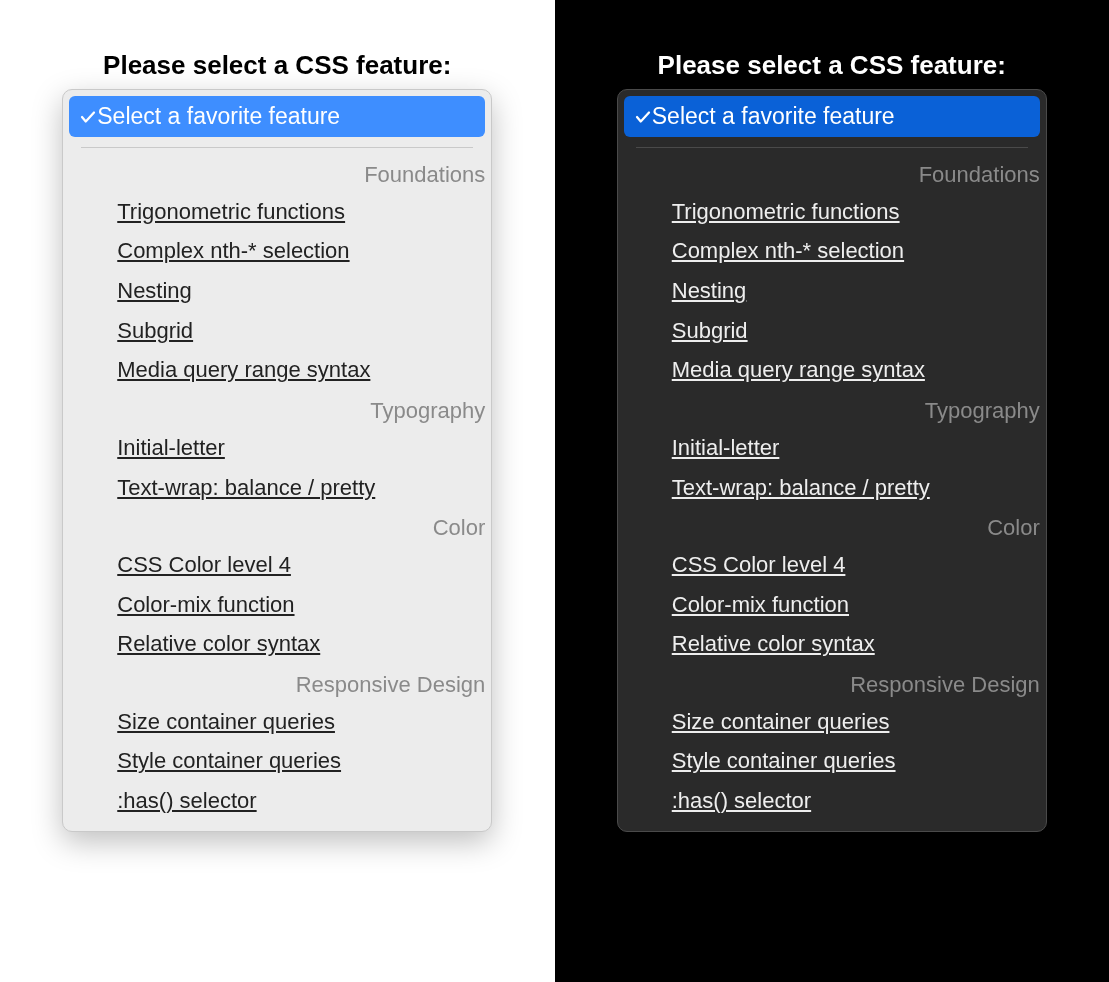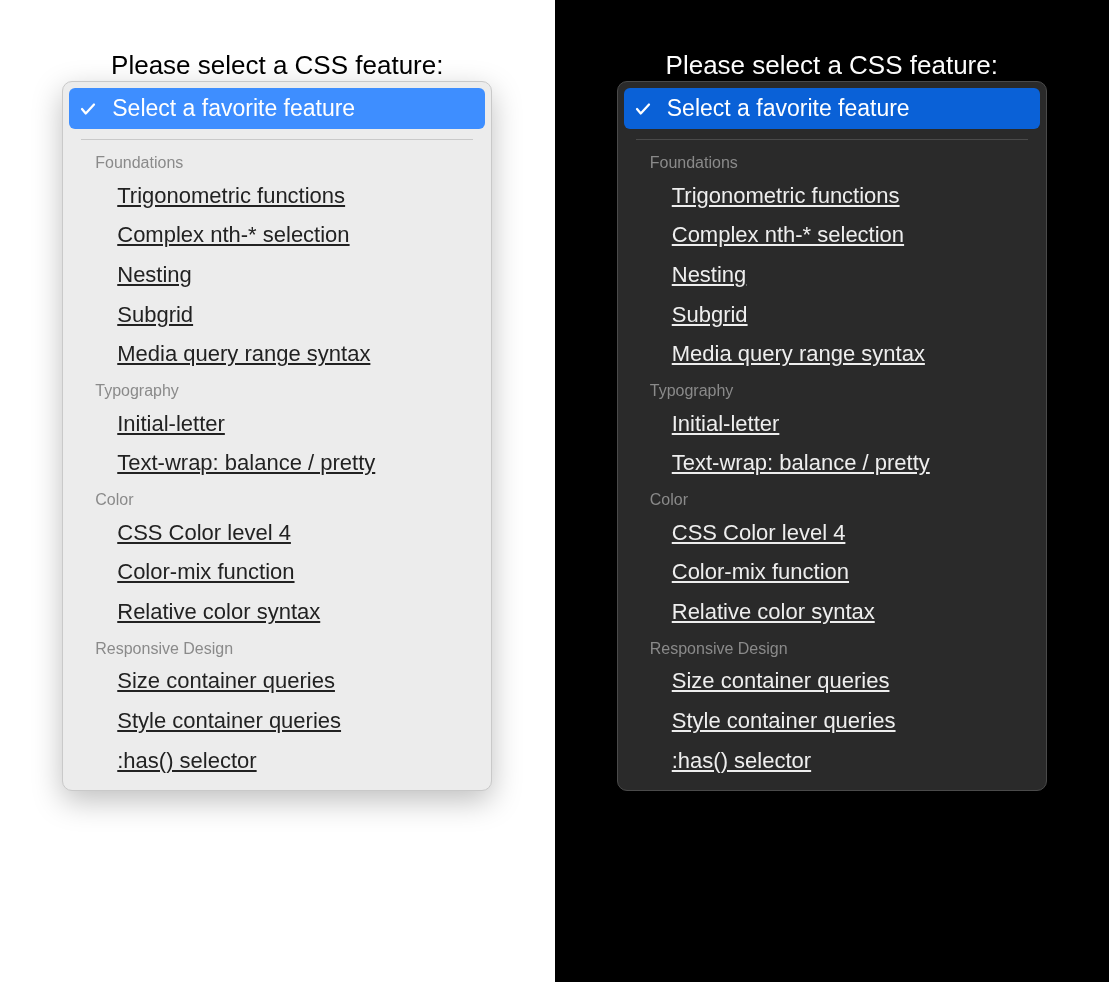--- a/index.html
+++ b/index.html
@@ -16,21 +16,22 @@
       padding: 50px 40px;
       display: flex;
       flex-direction: column;
       align-items: center;
     }
     .pane.light { background: #ffffff; color: #000000; }
     .pane.dark  { background: #000000; color: #ffffff; }
 
     .prompt {
       font-size: 26px;
-      font-weight: 400;
+      font-weight: 700;
+      margin-bottom: 8px;
       text-align: center;
     }
 
     .select-popup {
       width: 430px;
       border-radius: 10px;
       padding: 6px 6px 10px 6px;
       font-size: 22px;
       line-height: 1.35;
       box-shadow: 0 10px 30px rgba(0,0,0,0.25);
@@ -40,21 +41,21 @@
       border: 1px solid #c9c9c9;
     }
     .dark .select-popup {
       background: #2a2a2a;
       border: 1px solid #4a4a4a;
     }
 
     .selected-row {
       display: flex;
       align-items: center;
-      gap: 15px;
+      gap: 0;
       border-radius: 6px;
       padding: 5px 10px;
       color: #ffffff;
       font-size: 23px;
     }
     .light .selected-row { background: #3e8eff; }
     .dark  .selected-row { background: #0a61d7; }
 
     .check-icon {
       width: 18px;
@@ -65,21 +66,22 @@
 
     .divider {
       height: 1px;
       margin: 10px 12px 6px 12px;
     }
     .light .divider { background: #c9c9c9; }
     .dark  .divider { background: #4a4a4a; }
 
     .group-label {
       padding: 6px 0 2px 26px;
-      font-size: 16px;
+      font-size: 22px;
+      text-align: right;
     }
     .light .group-label { color: #8a8a8a; }
     .dark  .group-label { color: #8a8a8a; }
 
     .option {
       padding: 5px 0 5px 48px;
       font-size: 22px;
       cursor: default;
       text-decoration: underline;
     }

